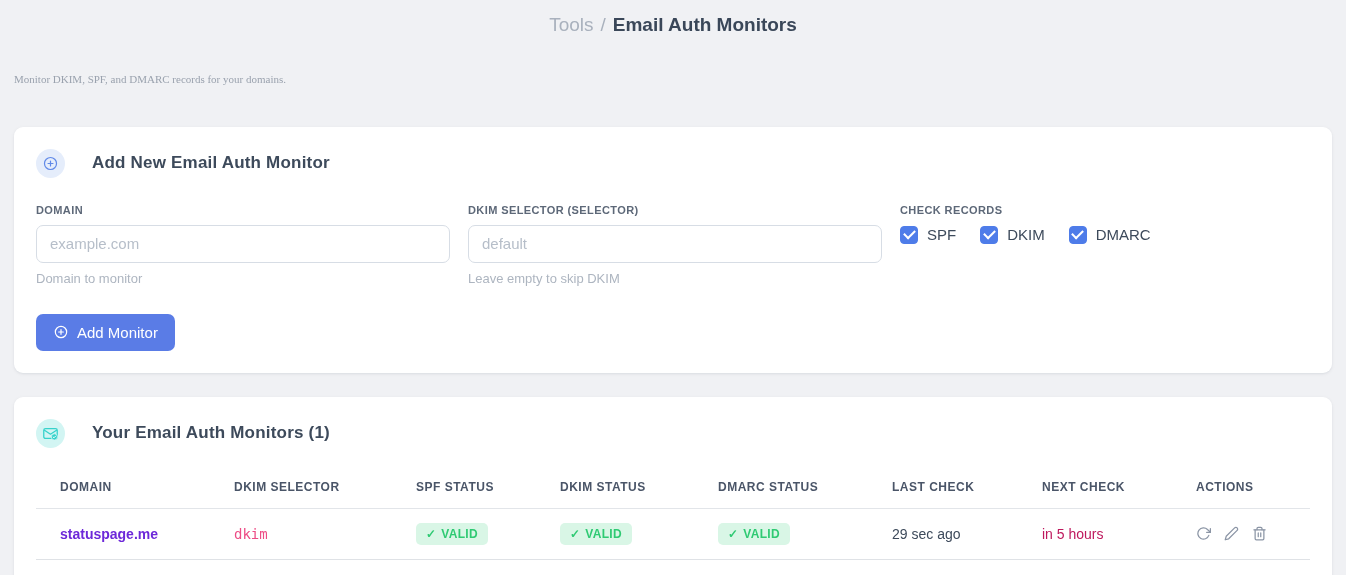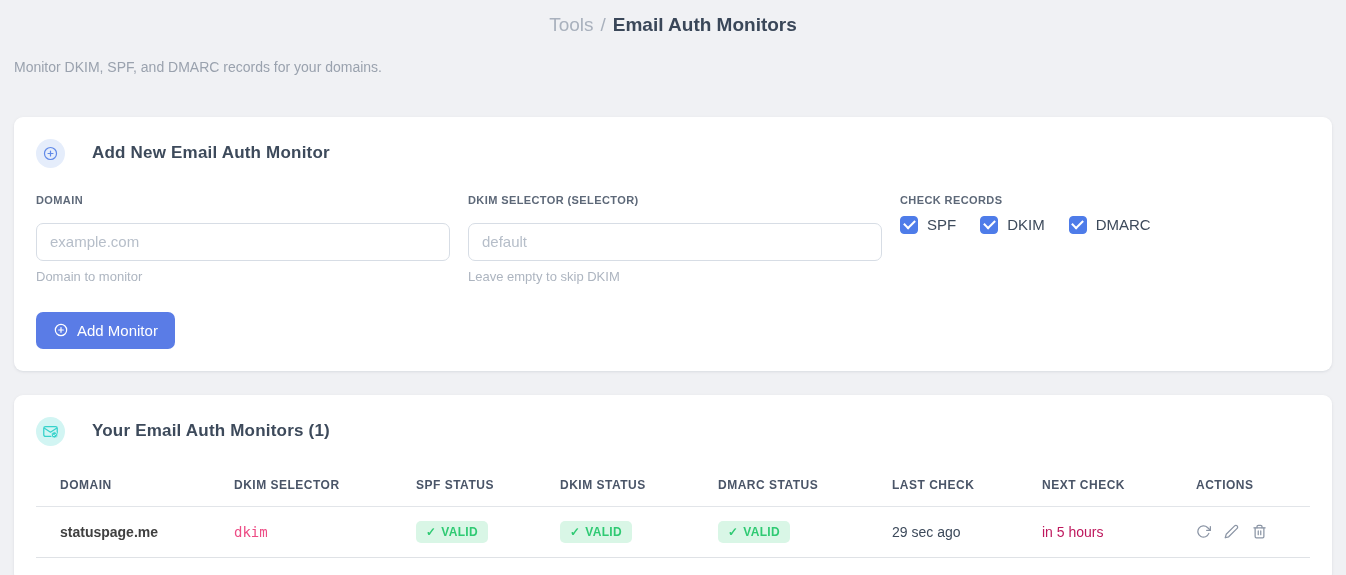--- a/index.html
+++ b/index.html
@@ -12,21 +12,21 @@
     overflow: hidden;
     color: #3d4a5b;
   }
   .page { padding: 10px 14px 14px 14px; }
 
   
   .breadcrumb { font-size: 19px; line-height: 1.4; padding: 2px 0 0 0; text-align: center; }
   .breadcrumb .crumb-parent { color: #a9b1bd; font-weight: 400; cursor: pointer; }
   .breadcrumb .crumb-sep { color: #a9b1bd; margin: 0 7px; }
   .breadcrumb .crumb-current { color: #3a4759; font-weight: 700; }
-  .page-subtitle { margin-top: 20px; font-size: 14px; color: #9aa2ae; }
+  .page-subtitle { margin-top: 34px; font-size: 11px; color: #9aa2ae; font-family: Liberation Serif, serif; }
 
   
   .card {
     background: #fff;
     border-radius: 9px;
     box-shadow: 0 1px 2px rgba(20,30,50,.05), 0 1px 4px rgba(20,30,50,.05);
     padding: 22px;
   }
   .card-add { margin-top: 42px; }
   .card-monitors { margin-top: 24px; padding-bottom: 24px; }
@@ -48,21 +48,21 @@
   .form-col.grow { flex: 1 1 auto; width: auto; }
   .field-label {
     font-size: 11px; font-weight: 700; letter-spacing: .4px;
     color: #5d6878; margin-bottom: 9px;
   }
   .text-input {
     width: 100%; height: 38px;
     border: 1px solid #d7dde5; border-radius: 7px;
     padding: 7px 13px; font-size: 15px; color: #3d4a5b;
     font-family: "Liberation Sans", sans-serif;
-    outline: none; background: #fff; margin-top: 8px;
+    outline: none; background: #fff;
   }
   .text-input::placeholder { color: #b6bec9; }
   .field-helper { margin-top: 8px; font-size: 13px; color: #adb5c0; }
 
   .checkbox-row { display: flex; align-items: flex-end; gap: 24px; margin-top: 10px; }
   .checkbox-group { display: flex; align-items: center; gap: 9px; cursor: pointer; }
   .checkbox {
     width: 18px; height: 18px; border-radius: 4px;
     border: 1px solid #d7dde5; background: #fff;
     display: flex; align-items: center; justify-content: center;
@@ -94,21 +94,21 @@
     padding: 12px 8px 14px 24px;
     border-bottom: 1px solid #e2e5e9;
     white-space: nowrap;
   }
   .monitors-table td {
     padding: 14px 8px 14px 24px;
     border-bottom: 1px solid #dfe2e6;
     font-size: 14px; vertical-align: middle;
     white-space: nowrap;
   }
-  .cell-domain { font-size: 15px; font-weight: 700; color: #404040; }
+  .cell-domain { font-size: 15px; font-weight: 700; color: #6d28d9; }
   .cell-code { font-family: "DejaVu Sans Mono", monospace; font-size: 13.5px; color: #ed4c85; }
   .badge-valid {
     display: inline-flex; align-items: center; gap: 5px;
     background: #d9f6e6; color: #2fca73;
     border-radius: 5px; padding: 4px 10px;
     font-size: 12px; font-weight: 600; letter-spacing: .3px;
   }
   .cell-last { color: #3d4a5b; }
   .cell-next { color: #be185d; }
   .actions-cell { display: flex; align-items: center; gap: 13px; }

